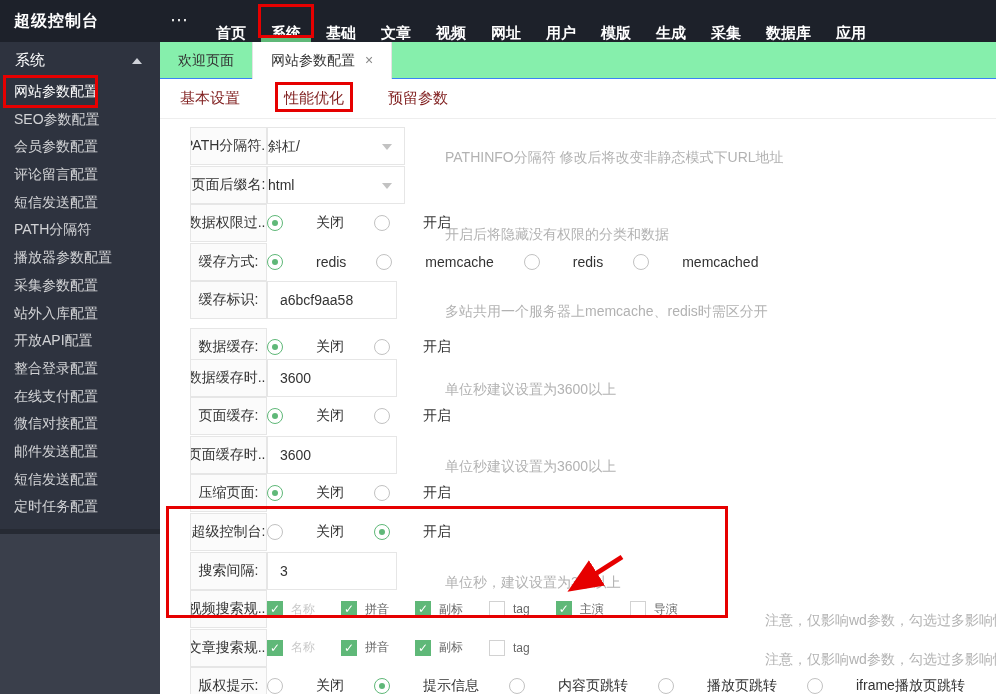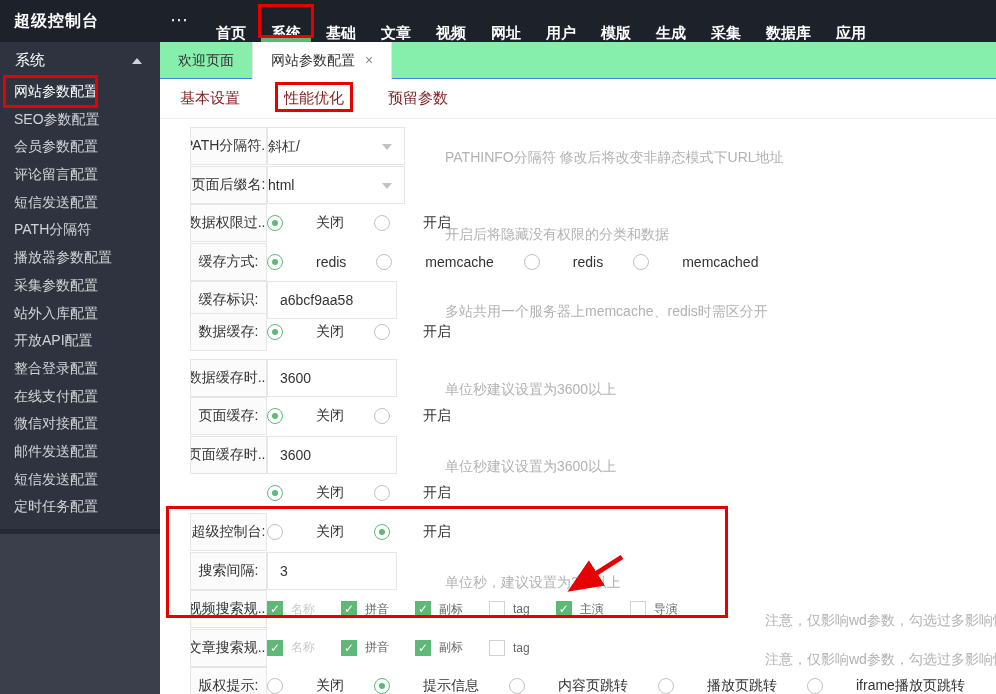--- a/index.html
+++ b/index.html
@@ -198,21 +198,21 @@
             </div>
           </div>
         </div>
         <div class="form-row" style="top: 162.4px;">
           <div class="label-cell">缓存标识:</div>
           <div class="ctrl">
             <input class="text-input" type="text" value="a6bcf9aa58" style="">
           </div>
           <div class="hint near">多站共用一个服务器上memcache、redis时需区分开</div>
         </div>
-        <div class="form-row" style="top: 194px;">
+        <div class="form-row" style="top: 209px;">
           <div class="label-cell">数据缓存:</div>
           <div class="ctrl">
             <div class="radio-item">
               <span class="radio-circle checked"></span>
               <span class="radio-label">关闭</span>
             </div>
             <div class="radio-item">
               <span class="radio-circle"></span>
               <span class="radio-label">开启</span>
             </div>
@@ -239,20 +239,21 @@
           </div>
         </div>
         <div class="form-row" style="top: 316.8px;">
           <div class="label-cell">页面缓存时...</div>
           <div class="ctrl">
             <input class="text-input" type="text" value="3600" style="">
           </div>
           <div class="hint near">单位秒建议设置为3600以上</div>
         </div>
         <div class="form-row" style="top: 355.4px;">
+          <div class="label-cell">压缩页面:</div>
           <div class="ctrl">
             <div class="radio-item">
               <span class="radio-circle checked"></span>
               <span class="radio-label">关闭</span>
             </div>
             <div class="radio-item">
               <span class="radio-circle"></span>
               <span class="radio-label">开启</span>
             </div>
           </div>

